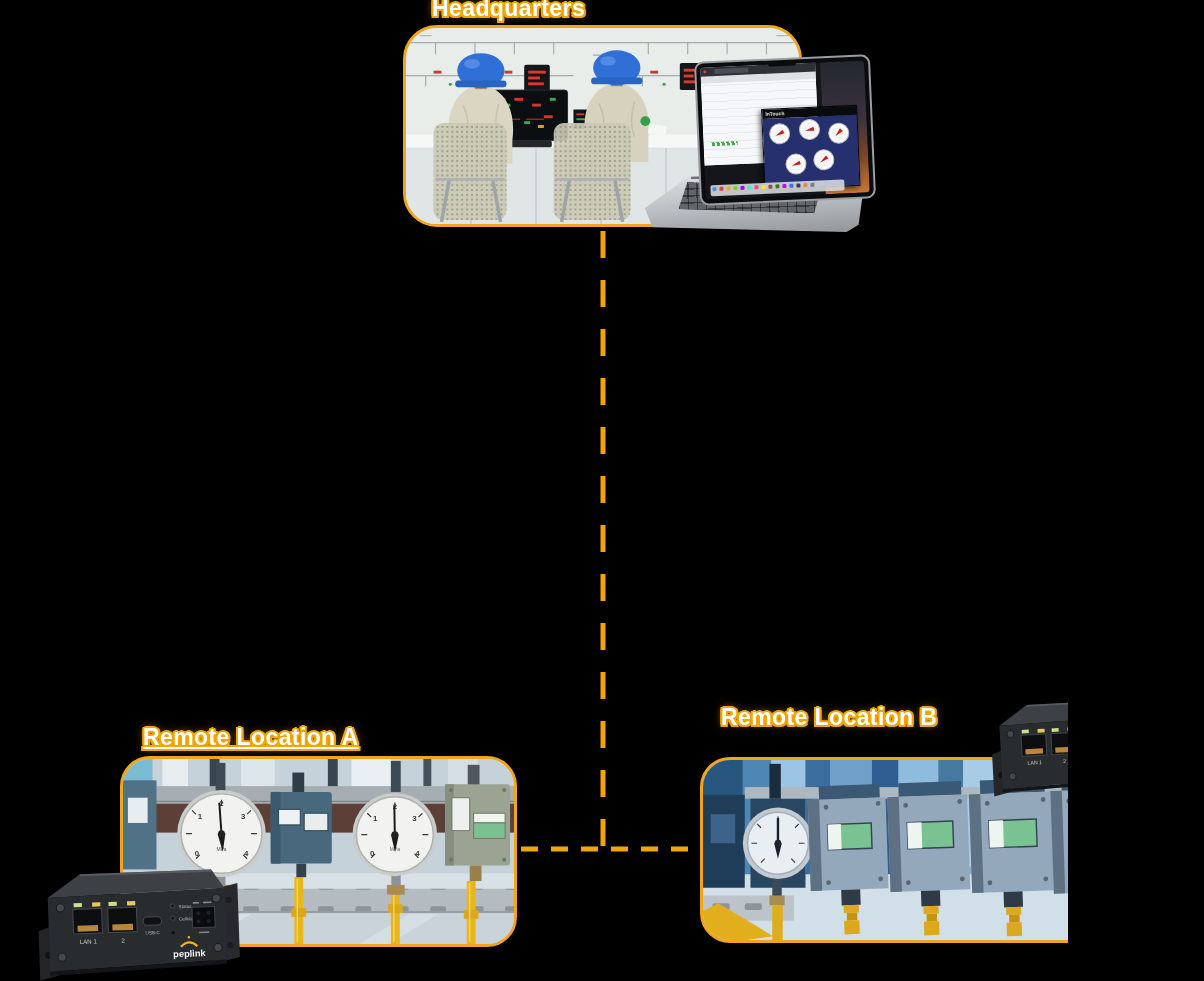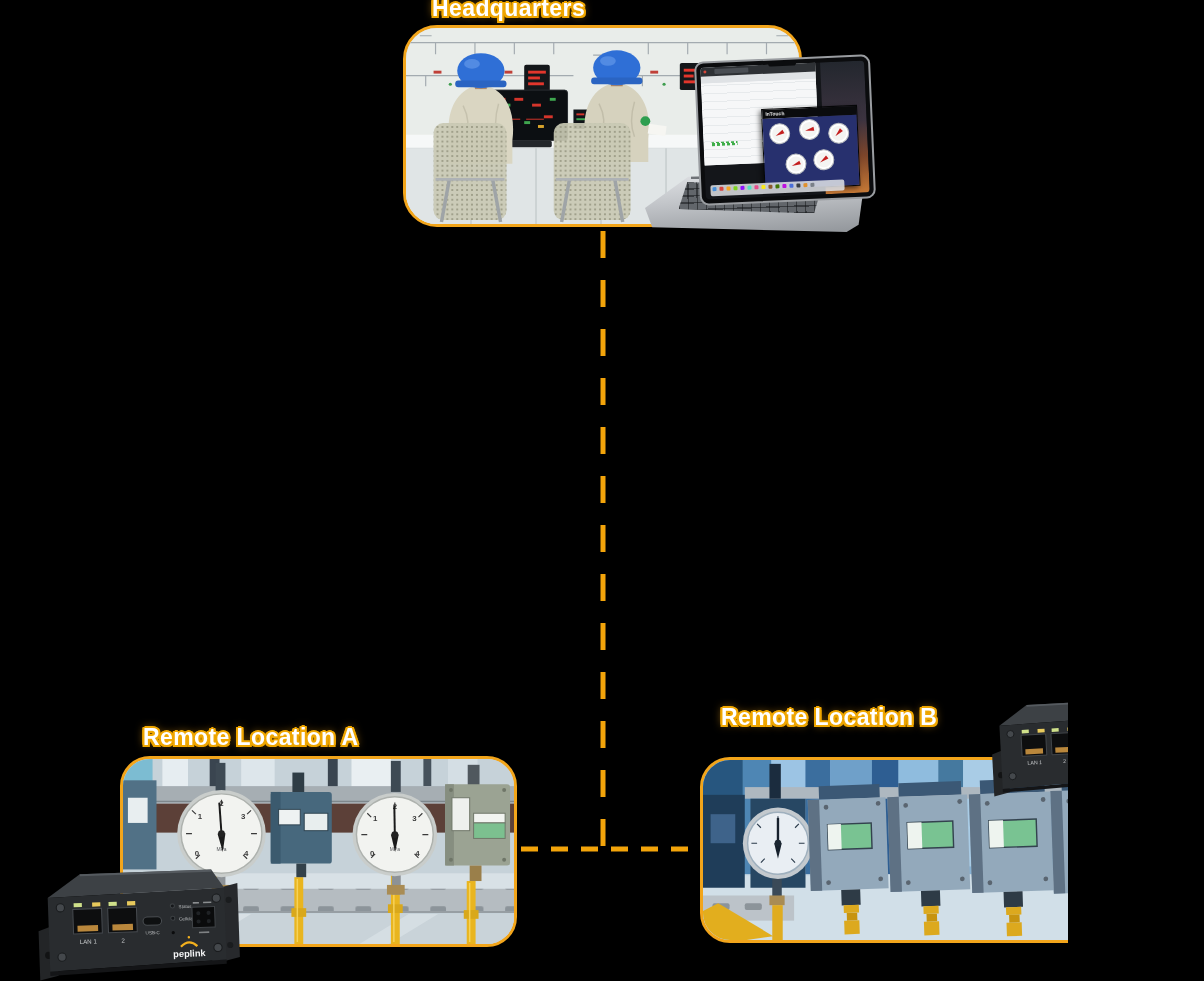--- a/index.html
+++ b/index.html
@@ -18,21 +18,21 @@
     font-weight:800;font-size:23px;line-height:1.15;letter-spacing:.4px;
     color:var(--label-fill,#fff);
     text-shadow:
       -2px -1px 0 var(--label-outline,#EFA600), 2px -1px 0 var(--label-outline,#EFA600),
       -2px  2px 0 var(--label-outline,#EFA600), 2px  2px 0 var(--label-outline,#EFA600),
        0   -2px 0 var(--label-outline,#EFA600), 0    2px 0 var(--label-outline,#EFA600),
       -2px  0   0 var(--label-outline,#EFA600), 2px  0   0 var(--label-outline,#EFA600),
        0 0 8px rgba(242,165,27,.85);
   }
   #label-hq{left:432px;top:-5px;}
-  #label-a{left:143px;top:724px;}
+  #label-a{left:143px;top:724px;text-decoration:underline;}
   #label-b{left:721px;top:704px;}
 
   
   .photo{
     position:absolute;z-index:2;overflow:hidden;background:#cfd8dd;
     border:3px solid var(--accent,#F2A51B);
   }
   .photo svg{display:block;width:100%;height:100%;}
   #photo-hq{left:403px;top:25px;width:393px;height:196px;border-radius:34px;}
   #photo-a {left:120px;top:756px;width:391px;height:185px;border-radius:30px;}

